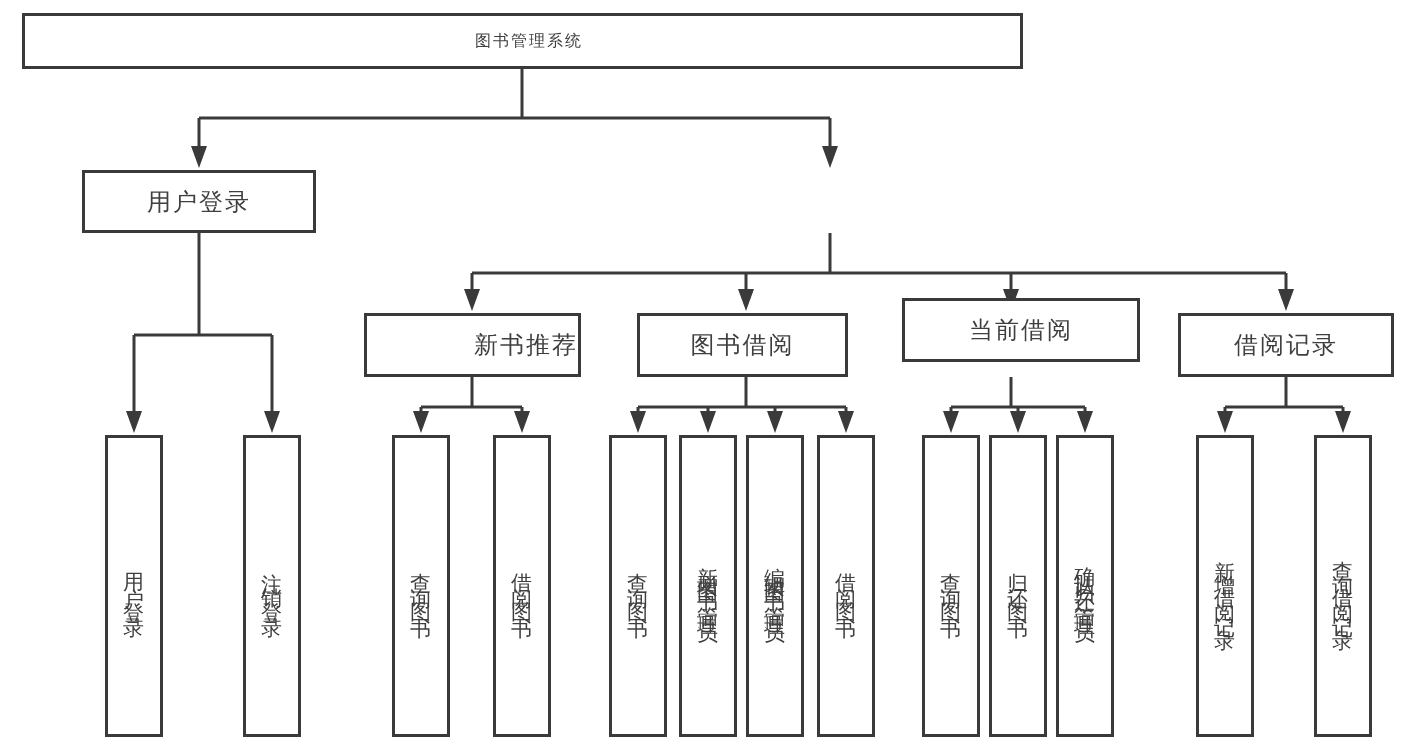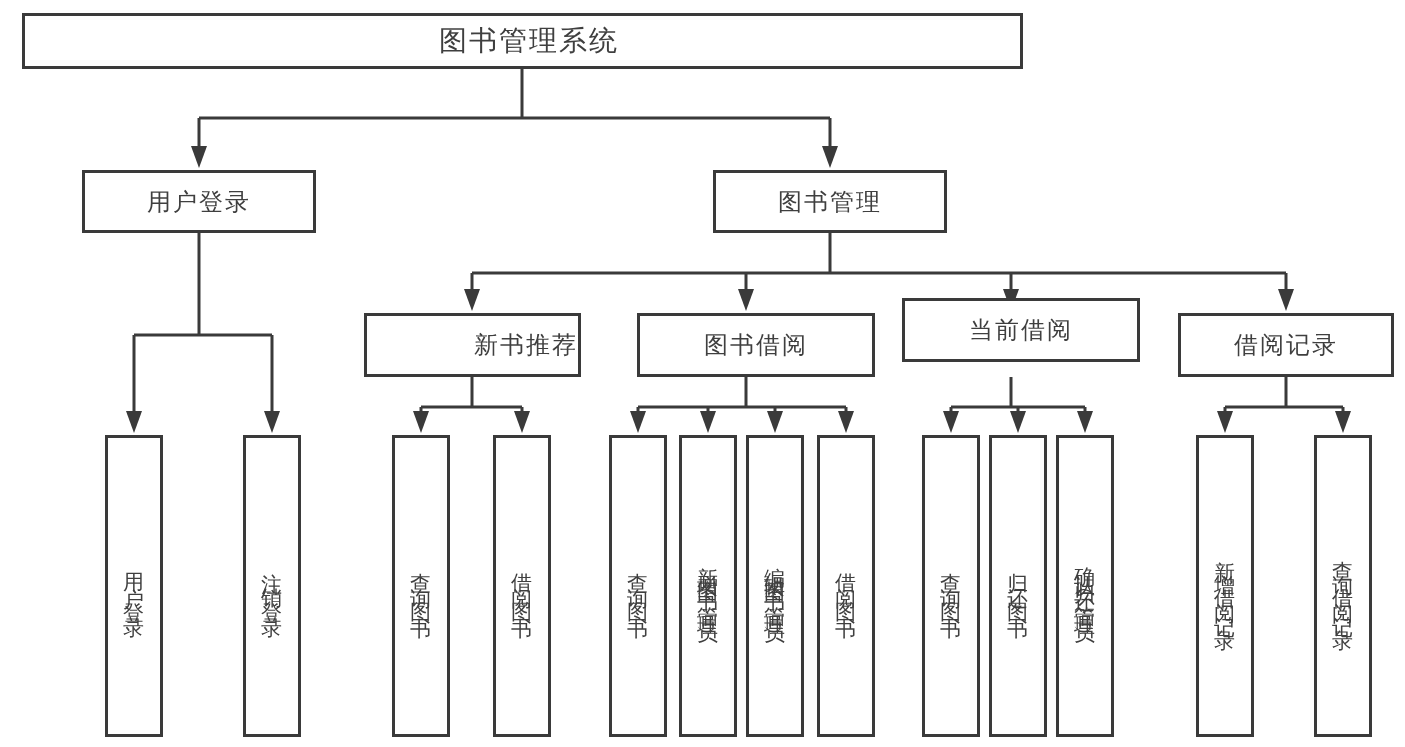--- a/index.html
+++ b/index.html
@@ -7,21 +7,21 @@
   .canvas {
     position:relative; width:1405px; height:747px; background:#ffffff;
     font-family:"Liberation Sans","DejaVu Sans",sans-serif; color:#3f3f3f; overflow:hidden;
   }
   .connectors { position:absolute; left:0; top:0; width:1405px; height:747px; }
   .box {
     position:absolute; background:#ffffff; border:3px solid #3a3a3a;
     display:flex; align-items:center; justify-content:center;
   }
   .hlabel { font-size:24px; letter-spacing:2px; color:#3f3f3f; white-space:nowrap; }
-  .root-label { font-size:28px;margin-left:13px; }
+  .root-label { font-size:16px;margin-left:13px; }
   .vtext {
     writing-mode:vertical-rl; text-orientation:mixed;
     font-size:21px; line-height:1; color:#3f3f3f;
   }
   .ls-wide   { letter-spacing:15px; }  
   .ls-mid    { letter-spacing:14px; }  
   .ls-narrow { letter-spacing:8px; }   
   .watermark {
     position:absolute; left:1186px; top:711px; font-size:19px;
     color:#b5b5b5; z-index:5; white-space:nowrap; letter-spacing:1px;
@@ -72,28 +72,25 @@
     </g>
   </svg>
 
   <div class="box" style="left:22px; top:13px; width:1001px; height:56px;">
     <span class="hlabel root-label">图书管理系统</span>
   </div>
 
   <div class="box" style="left:82px; top:170px; width:234px; height:63px;">
     <span class="hlabel">用户登录</span>
   </div>
-  <div class="box" style="left:713px; top:170px; width:234px; height:63px;">
-    <span class="hlabel">图书管理</span>
-  </div>
 
   <div class="box" style="left:364px; top:313px; width:217px; height:64px;justify-content:flex-end;">
     <span class="hlabel">新书推荐</span>
   </div>
-  <div class="box" style="left:637px; top:313px; width:238px; height:64px;">
+  <div class="box" style="left:637px; top:313px; width:211px; height:64px;">
     <span class="hlabel">图书借阅</span>
   </div>
   <div class="box" style="left:902px; top:298px; width:238px; height:64px;">
     <span class="hlabel">当前借阅</span>
   </div>
   <div class="box" style="left:1178px; top:313px; width:216px; height:64px;">
     <span class="hlabel">借阅记录</span>
   </div>
 
   <div class="box" style="left:105px; top:435px; width:58px; height:302px;">

